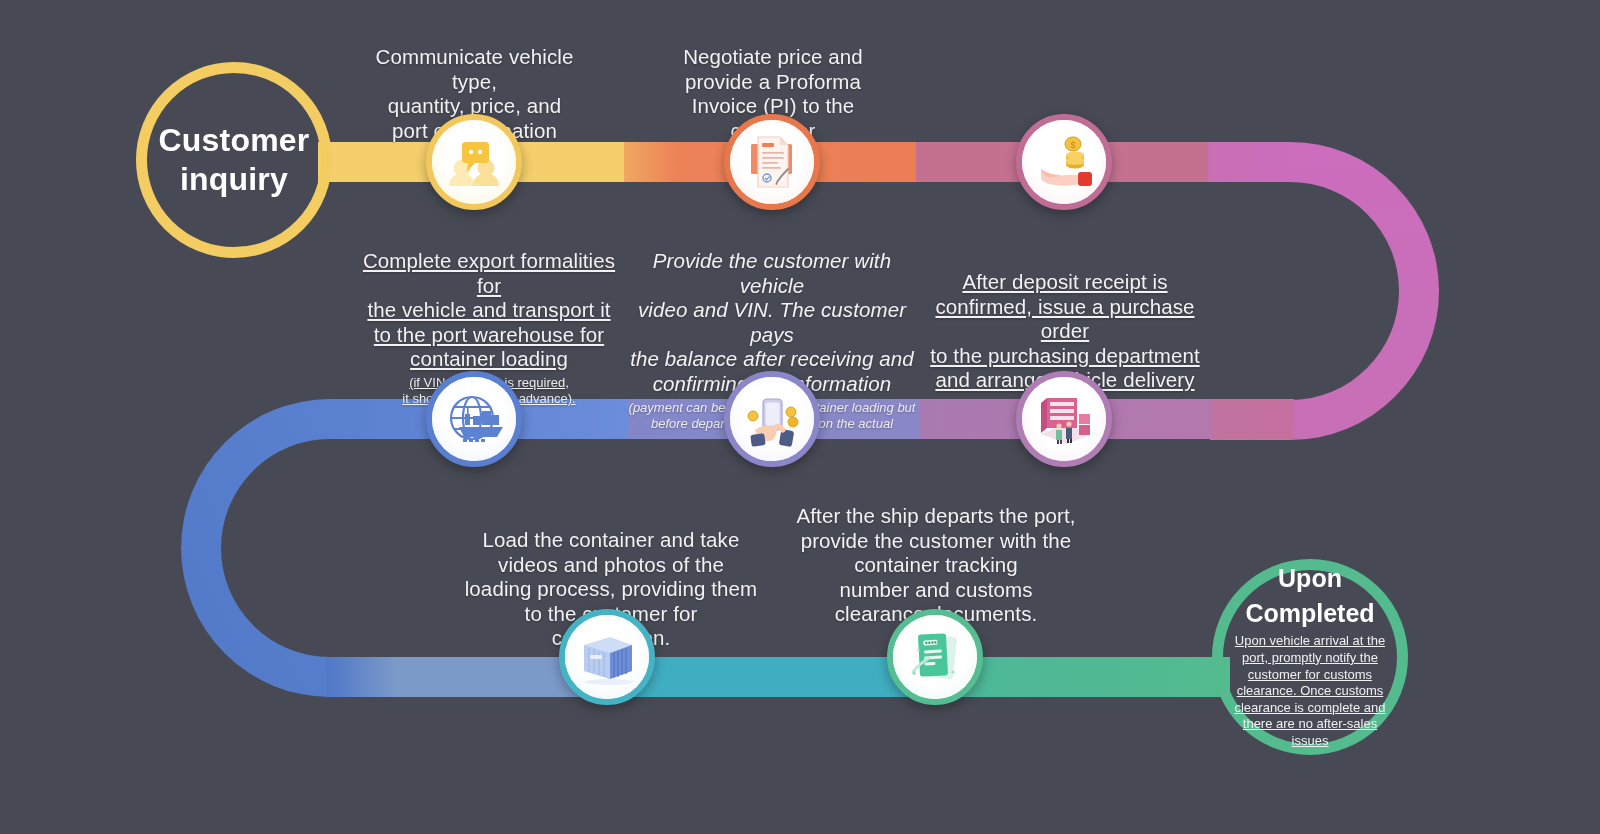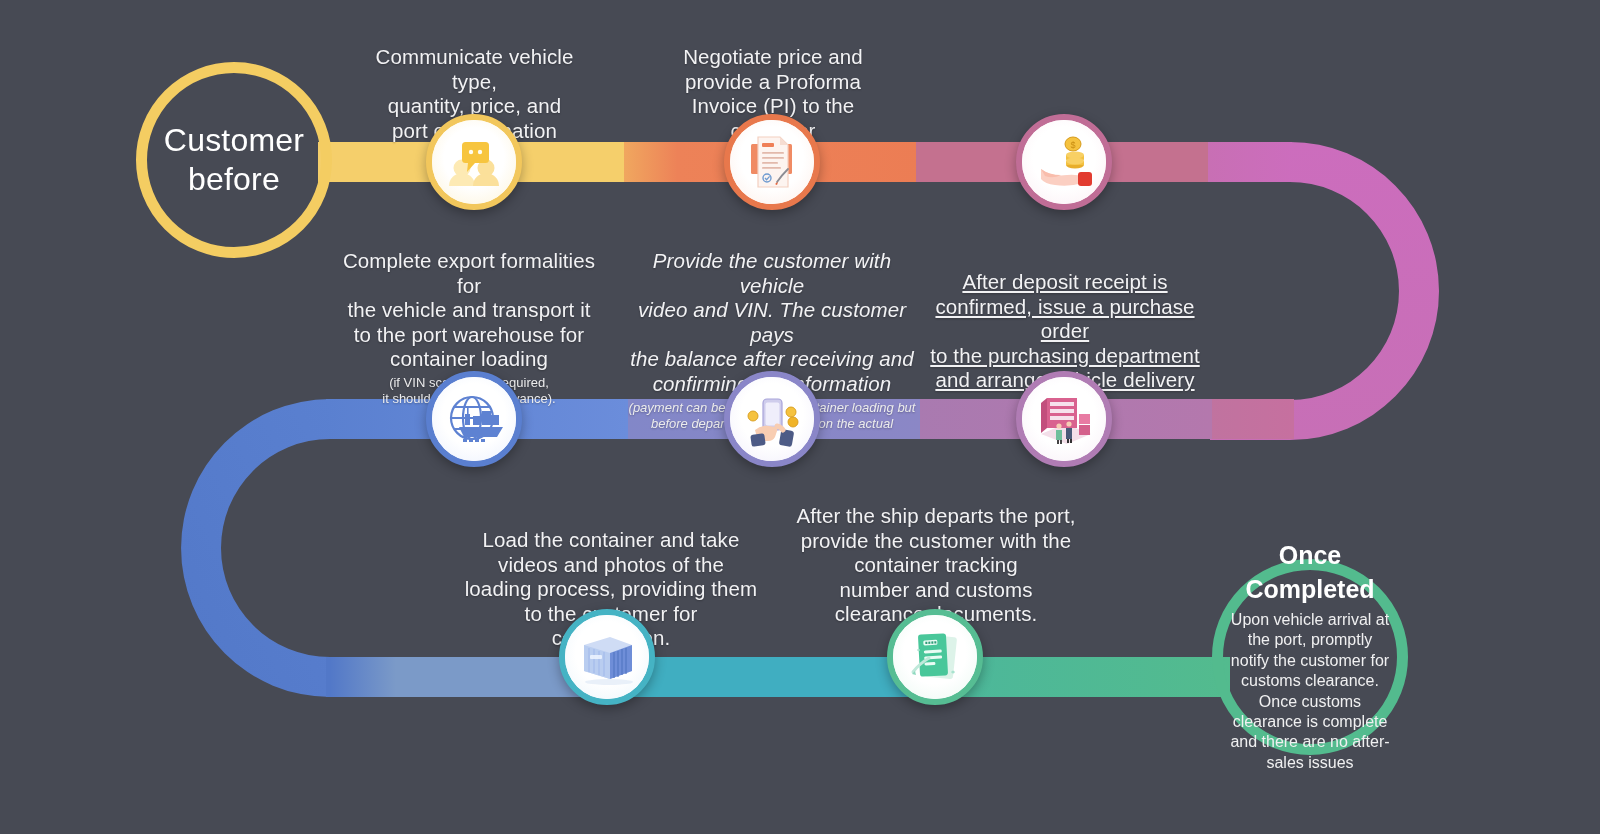--- a/index.html
+++ b/index.html
@@ -38,27 +38,27 @@
   
   .terminal{
     position:absolute;border-radius:50%;box-sizing:border-box;
     display:flex;flex-direction:column;align-items:center;justify-content:center;
     text-align:center;
   }
   #start-node{
     left:136px;top:62px;width:196px;height:196px;
     border:11px solid #f4cd62;
   }
-  #start-node .t1{font-size:32px;line-height:1.22;color:#ffffff;letter-spacing:.2px;}
+  #start-node .t1{font-size:32px;line-height:1.22;color:#ffffff;letter-spacing:.2px;font-weight:bold;}
   #end-node{
     left:1212px;top:559px;width:196px;height:196px;
     border:11px solid #53bb8e;
   }
   #end-node .t1{font-size:25px;line-height:1.14;font-weight:700;color:#ffffff;margin-bottom:6px;}
-  #end-node .t2{font-size:16px;line-height:1.28;color:#f0f0f1;padding:0 6px;}
+  #end-node .t2{font-size:13px;line-height:1.28;color:#f0f0f1;padding:0 6px;text-decoration:underline;}
 </style>
 </head>
 <body>
 
 <div id="stage">
 
   <svg id="track" viewBox="0 0 1600 834">
     <defs>
       <linearGradient id="g-r1a" x1="0" y1="0" x2="1" y2="0">
         <stop offset="0%" stop-color="#f5cf6b"></stop>
@@ -131,44 +131,44 @@
     <path d="M 330 399 L 330 439 A 109 109 0 0 0 330 657 L 330 697 A 149 149 0 0 1 330 399 Z" fill="url(#g-turnL)"></path>
     <rect x="326" y="657" width="10" height="40" fill="#5278c8"></rect>
 
     <rect x="330" y="657" width="300" height="40" fill="url(#g-r3a)"></rect>
     <rect x="600" y="657" width="340" height="40" fill="url(#g-r3b)"></rect>
     <rect x="930" y="657" width="300" height="40" fill="url(#g-r3c)"></rect>
   </svg>
 
   <div class="terminal" id="start-node">
     <div class="t1">Customer</div>
-    <div class="t1">before</div>
+    <div class="t1">inquiry</div>
   </div>
 
   <div class="terminal" id="end-node">
-    <div class="t1">Once</div>
+    <div class="t1">Upon</div>
     <div class="t1">Completed</div>
     <div class="t2">Upon vehicle arrival at the port, promptly notify the customer for customs clearance. Once customs clearance is complete and there are no after-sales issues</div>
   </div>
 
   <div class="cap" style="left:352px;top:45px;width:245px;">
     <span>Communicate vehicle type,<br>quantity, price, and<br>port of destination</span>
   </div>
   <div class="cap" style="left:648px;top:45px;width:250px;">
     <span>Negotiate price and<br>provide a Proforma<br>Invoice (PI) to the customer</span>
   </div>
 
   <div class="cap" style="left:920px;top:270px;width:290px;text-decoration:underline;">
     <span>After deposit receipt is<br>confirmed, issue a purchase order<br>to the purchasing department<br>and arrange vehicle delivery</span>
   </div>
   <div class="cap" style="left:628px;top:249px;width:288px;font-style:italic;">
     <span>Provide the customer with vehicle<br>video and VIN. The customer pays<br>the balance after receiving and<br>confirming the information</span>
     <span class="sub">(payment can be made after container loading but<br>before departure, depending on the actual situation).</span>
   </div>
-  <div class="cap" style="left:328px;top:249px;width:282px;">
+  <div class="cap" style="left:348px;top:249px;width:282px;text-decoration:underline;">
     <span>Complete export formalities for<br>the vehicle and transport it<br>to the port warehouse for<br>container loading</span>
     <span class="sub">(if VIN scanning is required,<br>it should be done in advance).</span>
   </div>
 
   <div class="cap" style="left:463px;top:528px;width:296px;">
     <span>Load the container and take<br>videos and photos of the<br>loading process, providing them<br>to the customer for confirmation.</span>
   </div>
   <div class="cap" style="left:795px;top:504px;width:282px;">
     <span>After the ship departs the port,<br>provide the customer with the<br>container tracking<br>number and customs<br>clearance documents.</span>
   </div>

